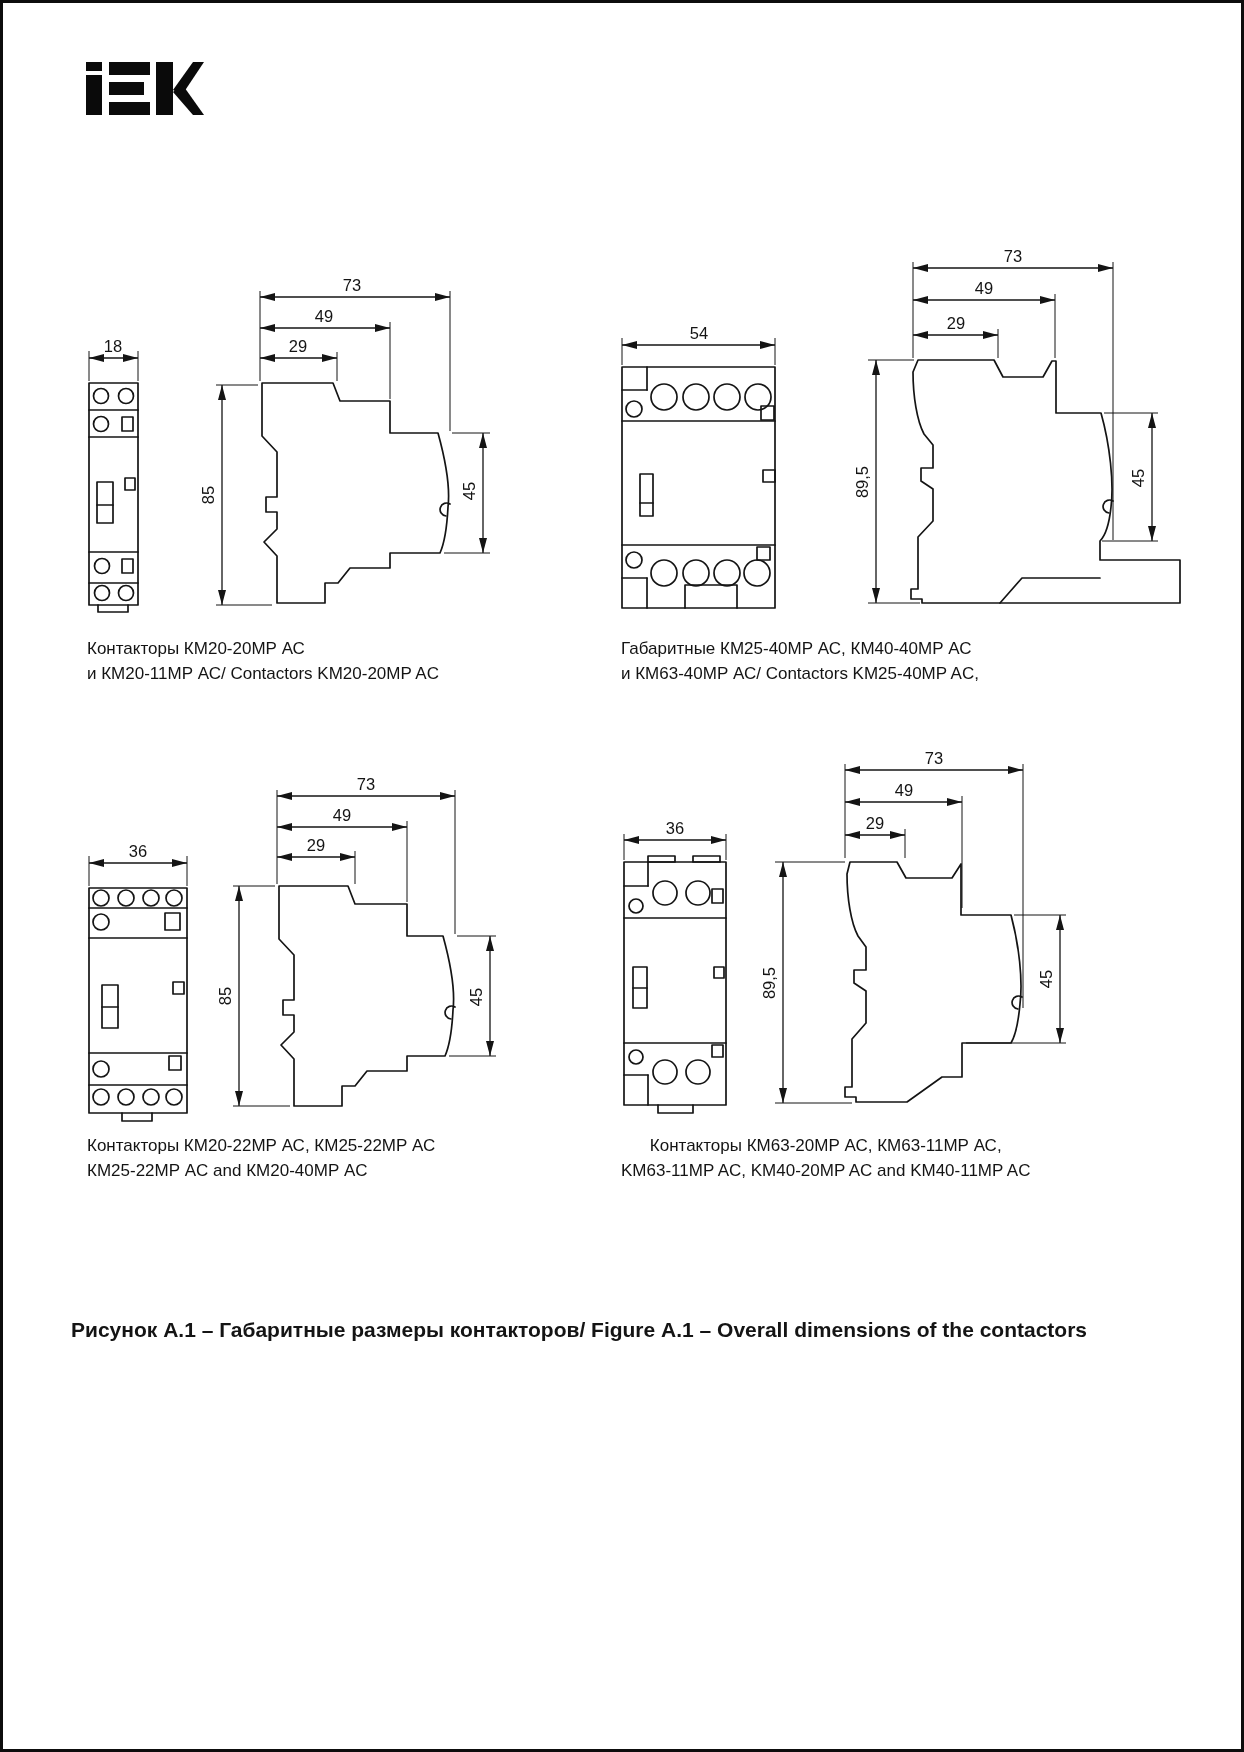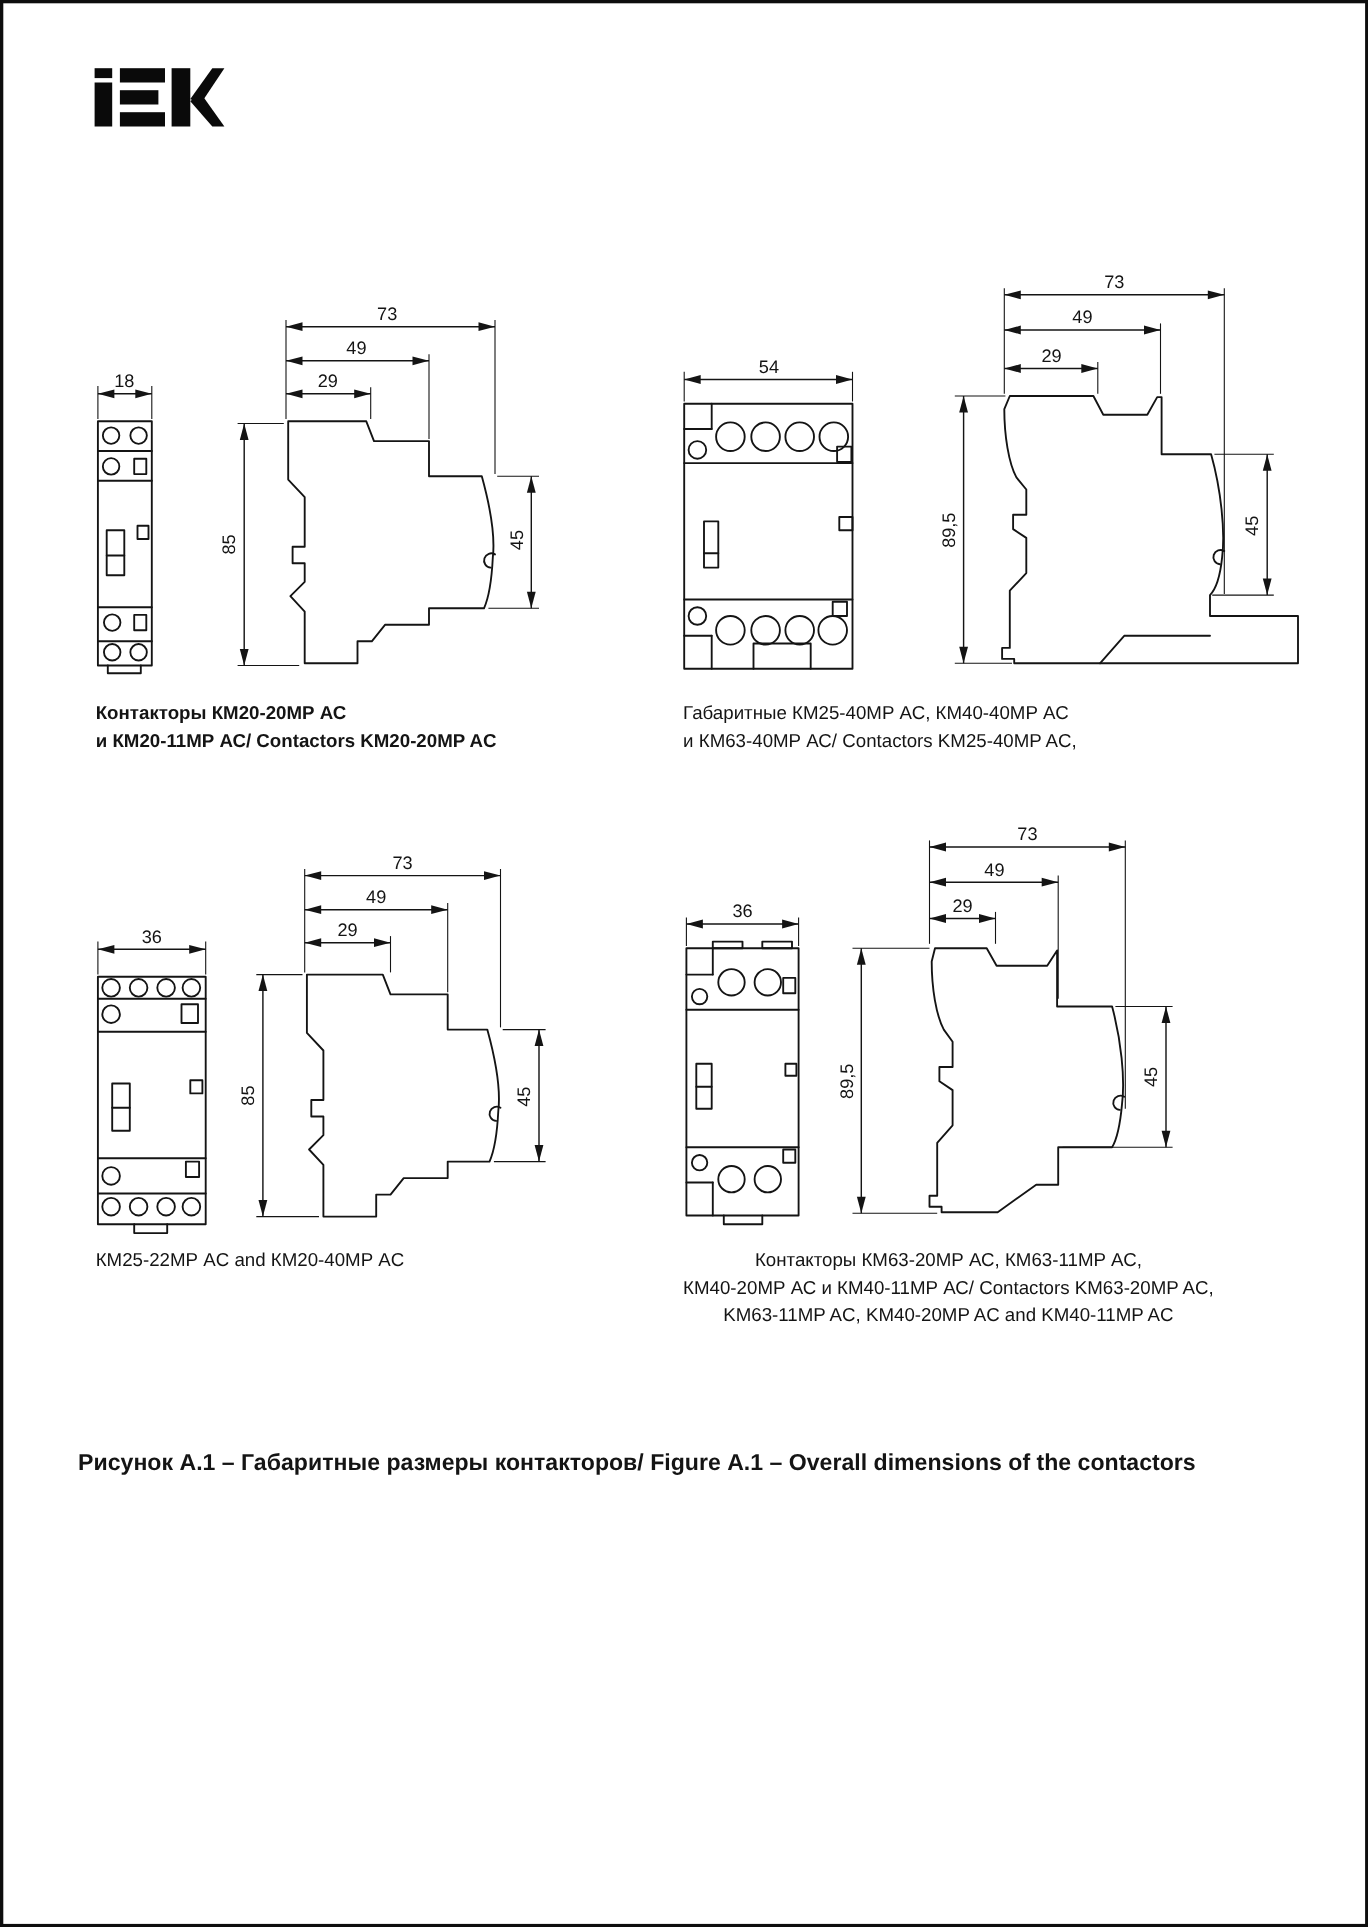--- a/index.html
+++ b/index.html
@@ -269,36 +269,36 @@
         <text transform="translate(775,983) rotate(-90)">89,5</text>
 
         <line class="th" x1="1014" y1="915" x2="1066" y2="915"></line>
         <line class="th" x1="966" y1="1043" x2="1066" y2="1043"></line>
         <line class="dm" x1="1060" y1="915" x2="1060" y2="1043"></line>
         <text transform="translate(1052,979) rotate(-90)">45</text>
       </g>
     </g>
   </svg>
 
-  <div class="caption" style="left:87px;top:636px;font-weight:bold;">
+  <div class="caption" style="left:87px;top:636px;">
     <span>Контакторы КМ20-20МР АС</span>
     <span>и КМ20-11МР АС/ Contactors KM20-20MP AC</span>
   </div>
 
   <div class="caption" style="left:621px;top:636px;">
     <span>Габаритные КМ25-40МР АС, КМ40-40МР АС</span>
     <span>и КМ63-40МР АС/ Contactors KM25-40MP AC,</span>
   </div>
 
   <div class="caption" style="left:87px;top:1133px;">
+    <span>Контакторы КМ20-22МР АС, КМ25-22МР АС</span>
     <span>КМ25-22МР AC and КМ20-40МР AC</span>
   </div>
 
   <div class="caption" style="left:621px;top:1133px;text-align:center;">
     <span>Контакторы КМ63-20МР АС, КМ63-11МР АС,</span>
-    <span>КМ40-20МР АС и КМ40-11МР АС/ Contactors KM63-20MP AC,</span>
     <span>KM63-11MP AC, KM40-20MP AC and KM40-11MP AC</span>
   </div>
 
   <div class="figcap">Рисунок А.1 – Габаритные размеры контакторов/  Figure А.1 – Overall dimensions of the contactors</div>
 
   <div class="frame"></div>
 </div>
 
 </body></html>

